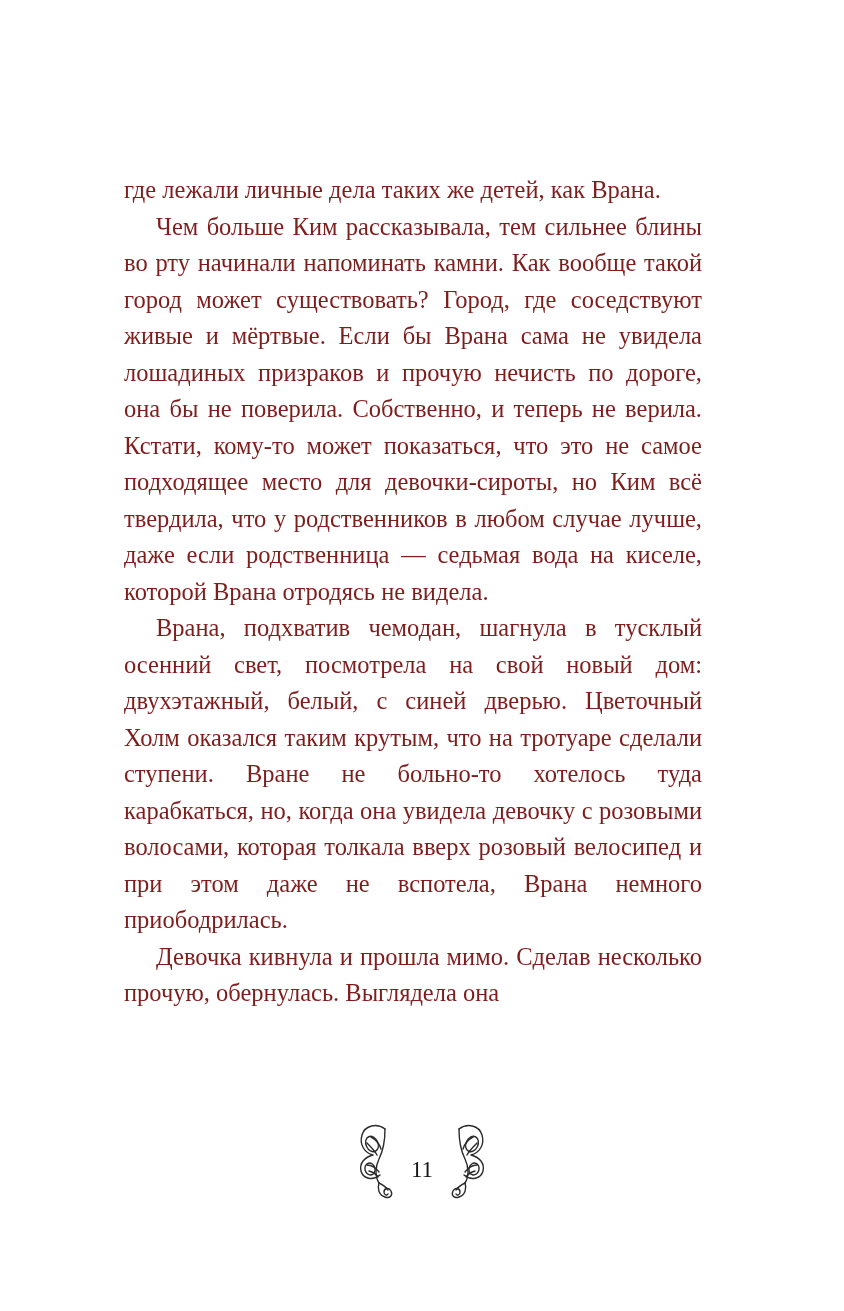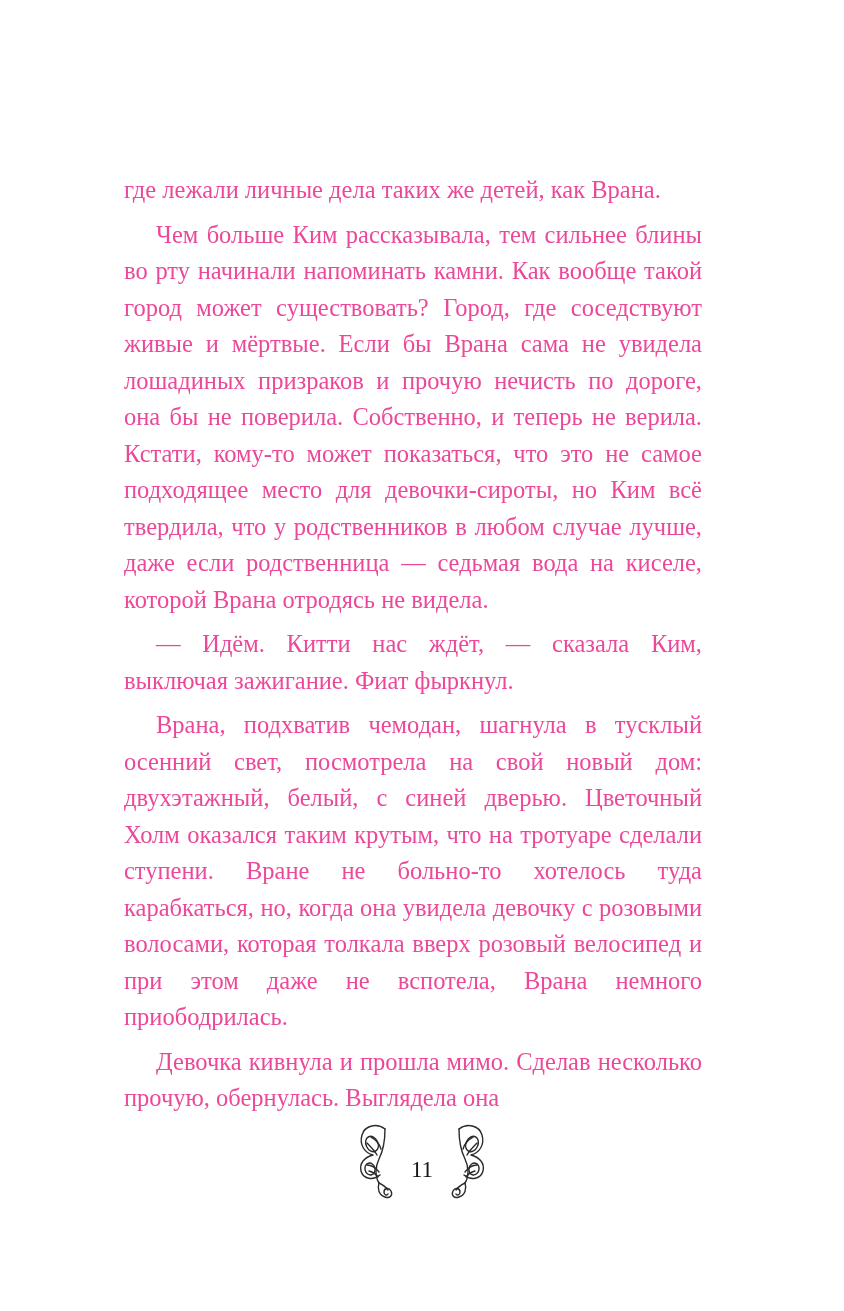--- a/index.html
+++ b/index.html
@@ -29,27 +29,27 @@
     top: 172px;
     width: 578px;
   }
   .para {
     margin: 0;
     font-size: 24.5px;
     line-height: 36.5px;
     text-align: justify;
     text-justify: inter-word;
     hyphens: manual;
-    color: #ec4899;
+    color: #7f1d1d;
   }
   .para.indent {
     text-indent: 32px;
   }
   .para + .para {
-    margin-top: 8px;
+    margin-top: 0;
   }
   .footer {
     position: absolute;
     left: 0;
     top: 1118px;
     width: 844px;
     height: 90px;
     display: flex;
     align-items: center;
     justify-content: center;
@@ -75,21 +75,20 @@
   }
 </style>
 </head>
 <body>
 
 <div class="page">
 
   <div class="text-block">
     <p class="para">где лежали личные дела таких же детей, как Врана.</p>
     <p class="para indent">Чем больше Ким рассказывала, тем сильнее блины во рту начинали напоминать камни. Как вообще такой город может существовать? Город, где соседствуют живые и мёртвые. Если бы Врана сама не увидела лошадиных призраков и прочую нечисть по дороге, она бы не поверила. Собственно, и теперь не верила. Кстати, кому-то может показаться, что это не самое подходящее место для девочки-сироты, но Ким всё твердила, что у родственников в любом случае лучше, даже если родственница — седьмая вода на киселе, которой Врана отродясь не видела.</p>
-    <p class="para indent">— Идём. Китти нас ждёт, — сказала Ким, выключая зажигание. Фиат фыркнул.</p>
     <p class="para indent">Врана, подхватив чемодан, шагнула в тусклый осенний свет, посмотрела на свой новый дом: двухэтажный, белый, с синей дверью. Цветочный Холм оказался таким крутым, что на тротуаре сделали ступени. Вране не больно-то хотелось туда карабкаться, но, когда она увидела девочку с розовыми волосами, которая толкала вверх розовый велосипед и при этом даже не вспотела, Врана немного приободрилась.</p>
     <p class="para indent">Девочка кивнула и прошла мимо. Сделав несколько прочую, обернулась. Выглядела она</p>
   </div>
 
   <div class="footer">
     <span>
       <svg class="orn" viewBox="0 0 54 84" fill="none" stroke="currentColor" stroke-width="1.4" stroke-linecap="round" stroke-linejoin="round" aria-hidden="true">
         <path d="M30 8 C22 2, 10 4, 7 14 C4 24, 10 32, 18 34 C10 36, 4 42, 6 50 C8 58, 18 60, 25 54"></path>
         <path d="M30 8 C30 20, 28 30, 24 38 C20 46, 20 56, 24 62"></path>
         <path d="M16 16 C20 18, 24 22, 26 28"></path>

